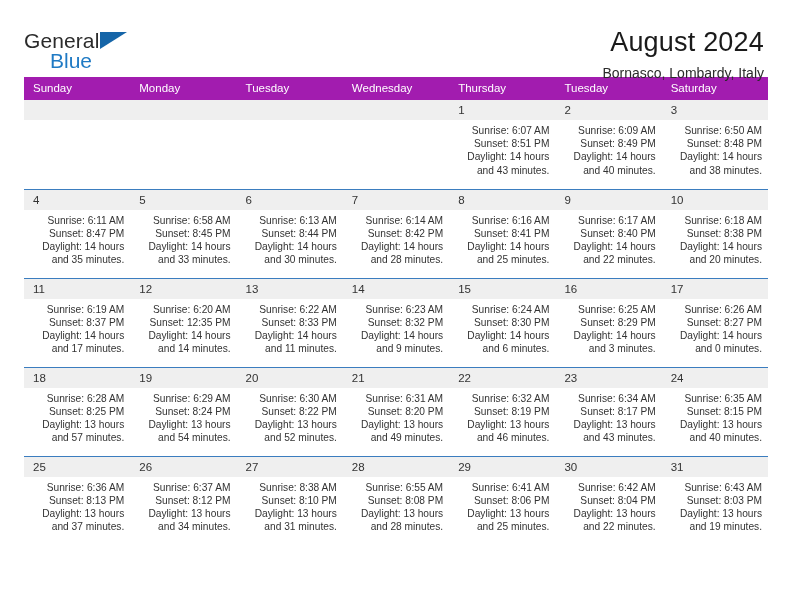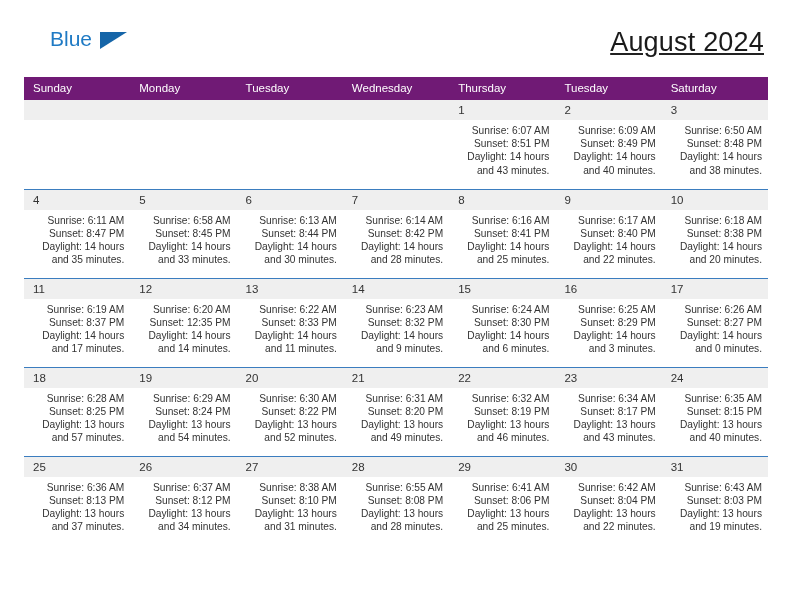--- a/index.html
+++ b/index.html
@@ -51,21 +51,20 @@
     left: 76px;
     top: 6px;
     width: 0;
     height: 0;
     border-left: 27px solid #1565a8;
     border-bottom: 17px solid transparent;
   }
   .title-wrap {
     text-align: right;
     padding-right: 4px;
-    text-decoration: underline;
   }
   .cal-title {
     font-size: 27px;
     font-weight: normal;
     color: #1a1a1a;
     line-height: 32px;
     letter-spacing: 0.2px;
   }
   .cal-subtitle {
     font-size: 14px;
@@ -74,21 +73,21 @@
     margin-top: 5px;
   }
 
   
   .calendar {
     width: 744px;
     border-collapse: collapse;
     table-layout: fixed;
   }
   .calendar th {
-    background: #701a75;
+    background: #a21caf;
     color: #ffffff;
     font-size: 11.5px;
     font-weight: normal;
     text-align: left;
     padding: 5px 0 6px 9px;
     height: 22px;
   }
   .calendar td {
     vertical-align: top;
     width: 106.28px;
@@ -118,25 +117,27 @@
     white-space: nowrap;
   }
 </style>
 </head>
 <body>
 
 <div class="page">
 
   <div class="header">
     <div class="brand">
+      <span class="brand-general">General</span>
       <span class="brand-triangle"></span>
       <span class="brand-blue">Blue</span>
     </div>
     <div class="title-wrap">
       <div class="cal-title">August 2024</div>
+      <div class="cal-subtitle">Bornasco, Lombardy, Italy</div>
     </div>
   </div>
 
   <table class="calendar">
     <thead>
       <tr>
         <th>Sunday</th>
         <th>Monday</th>
         <th>Tuesday</th>
         <th>Wednesday</th>

